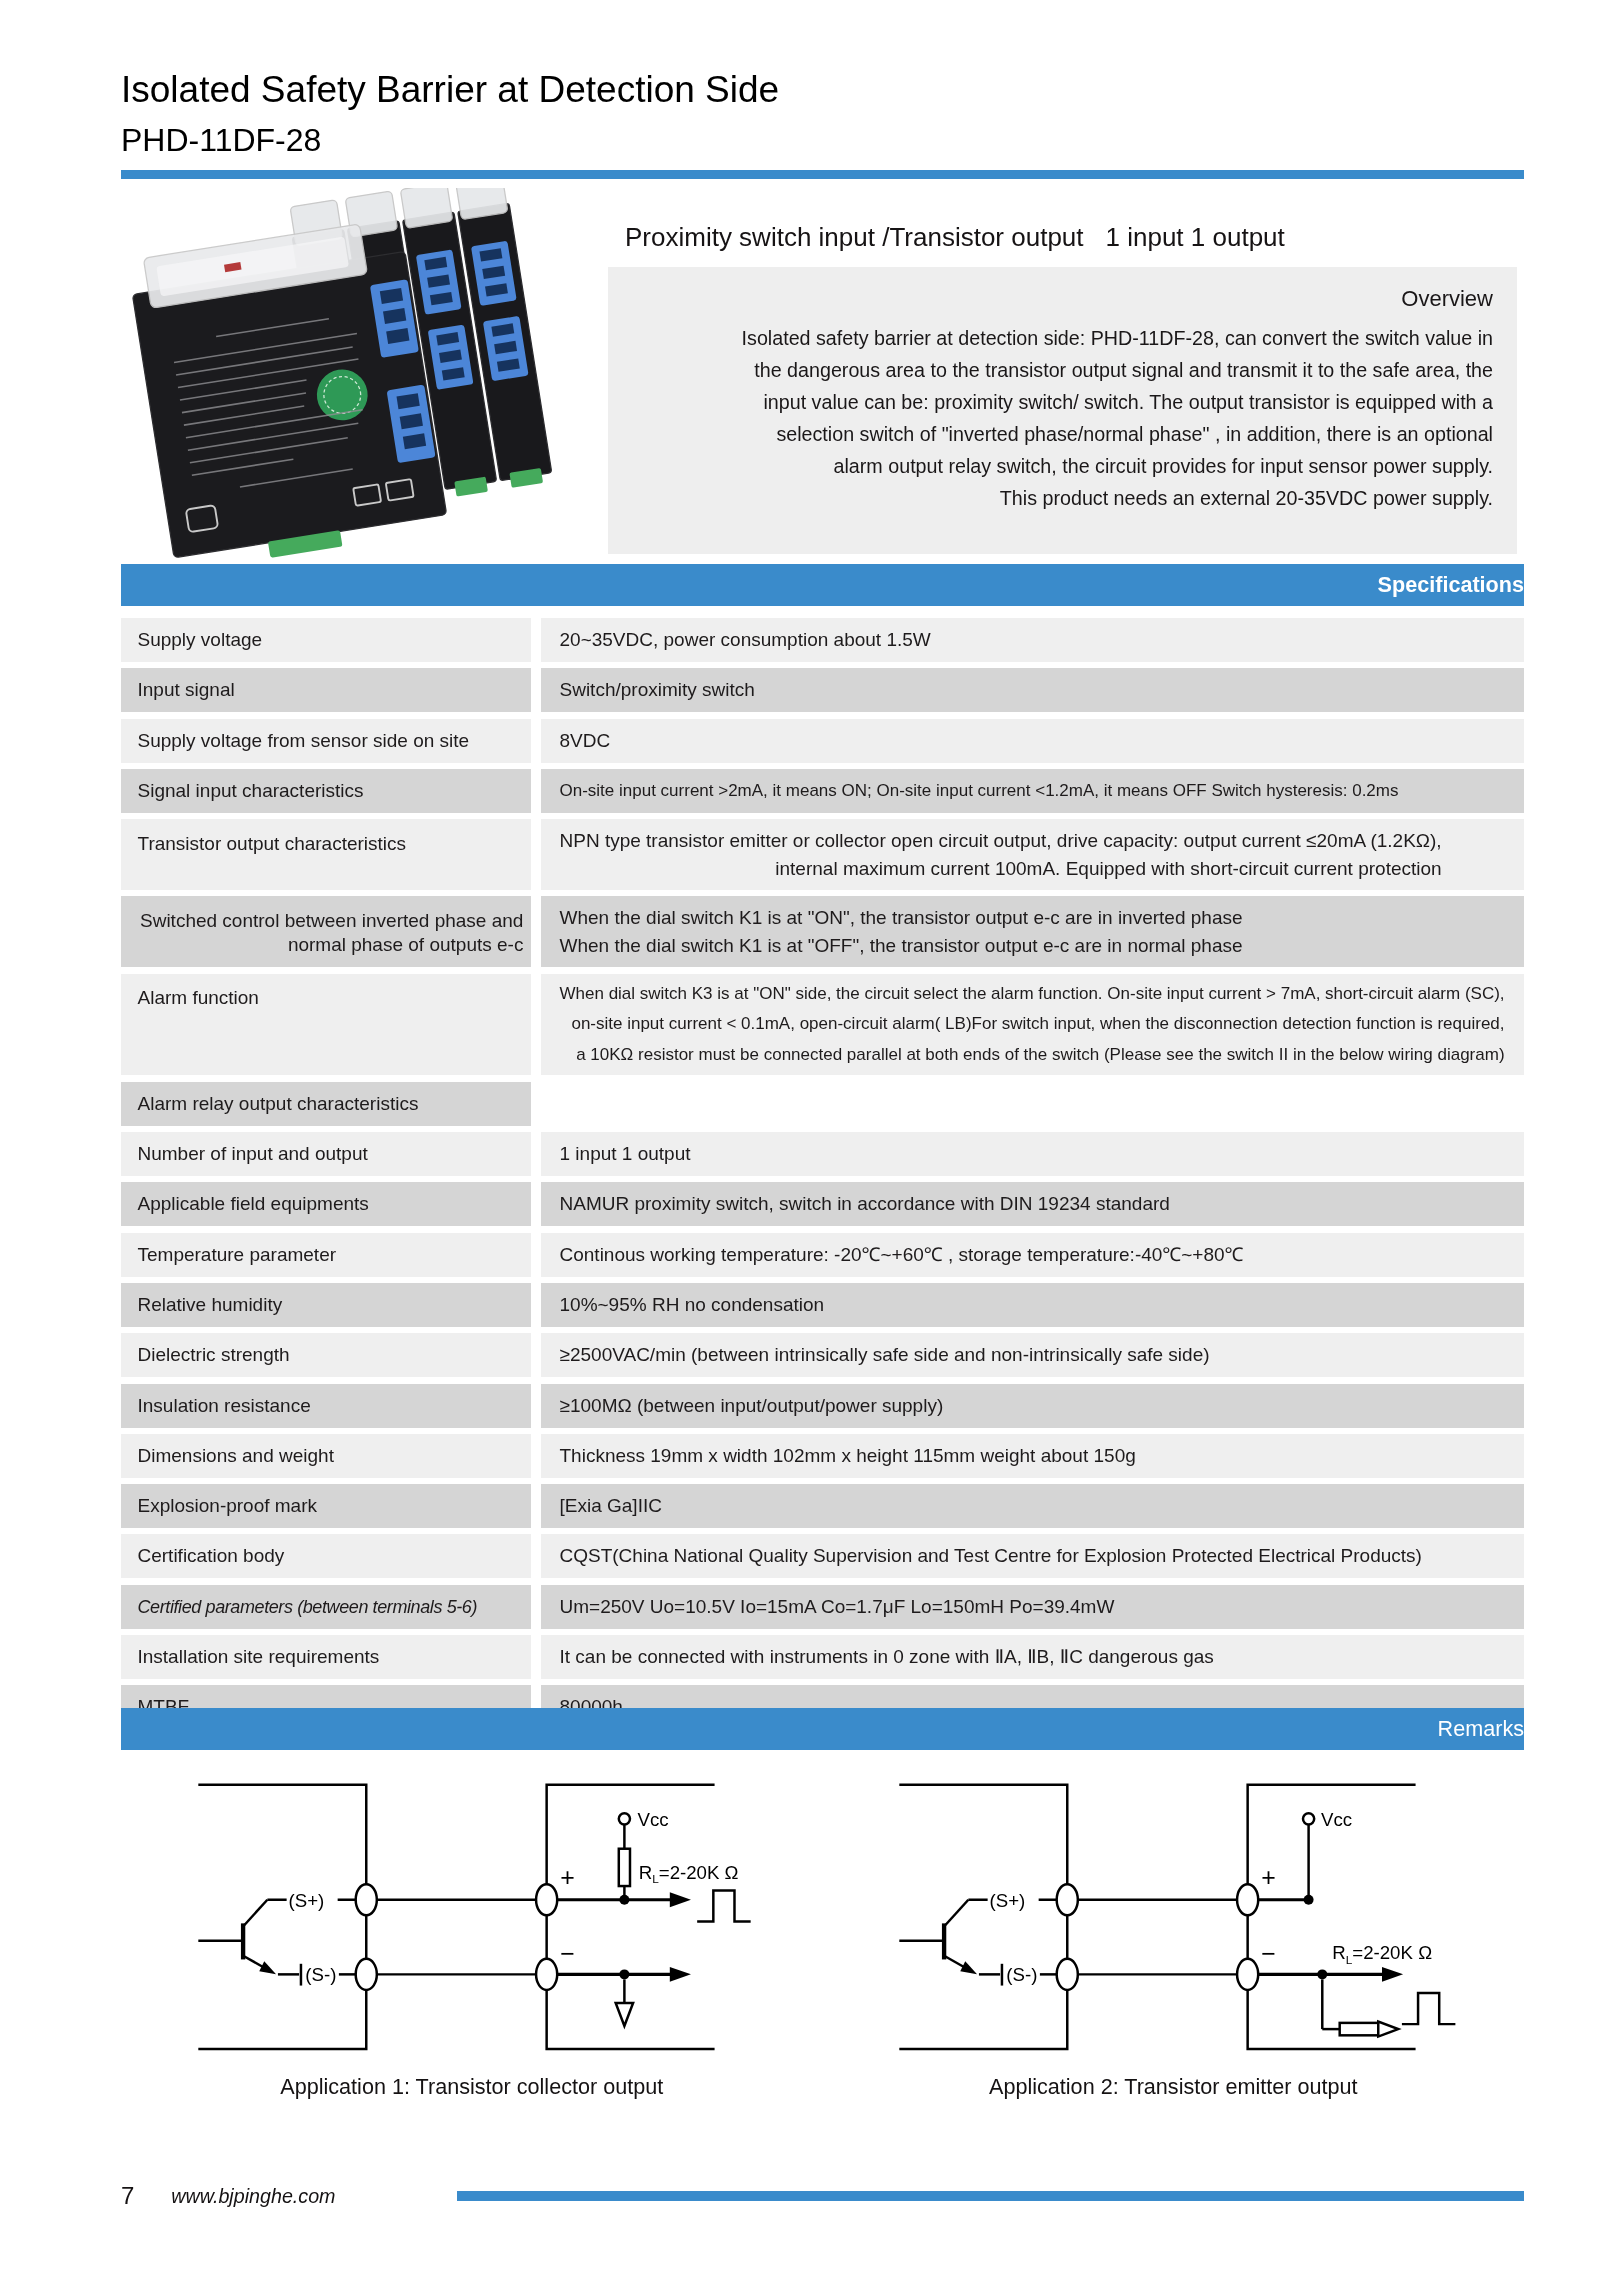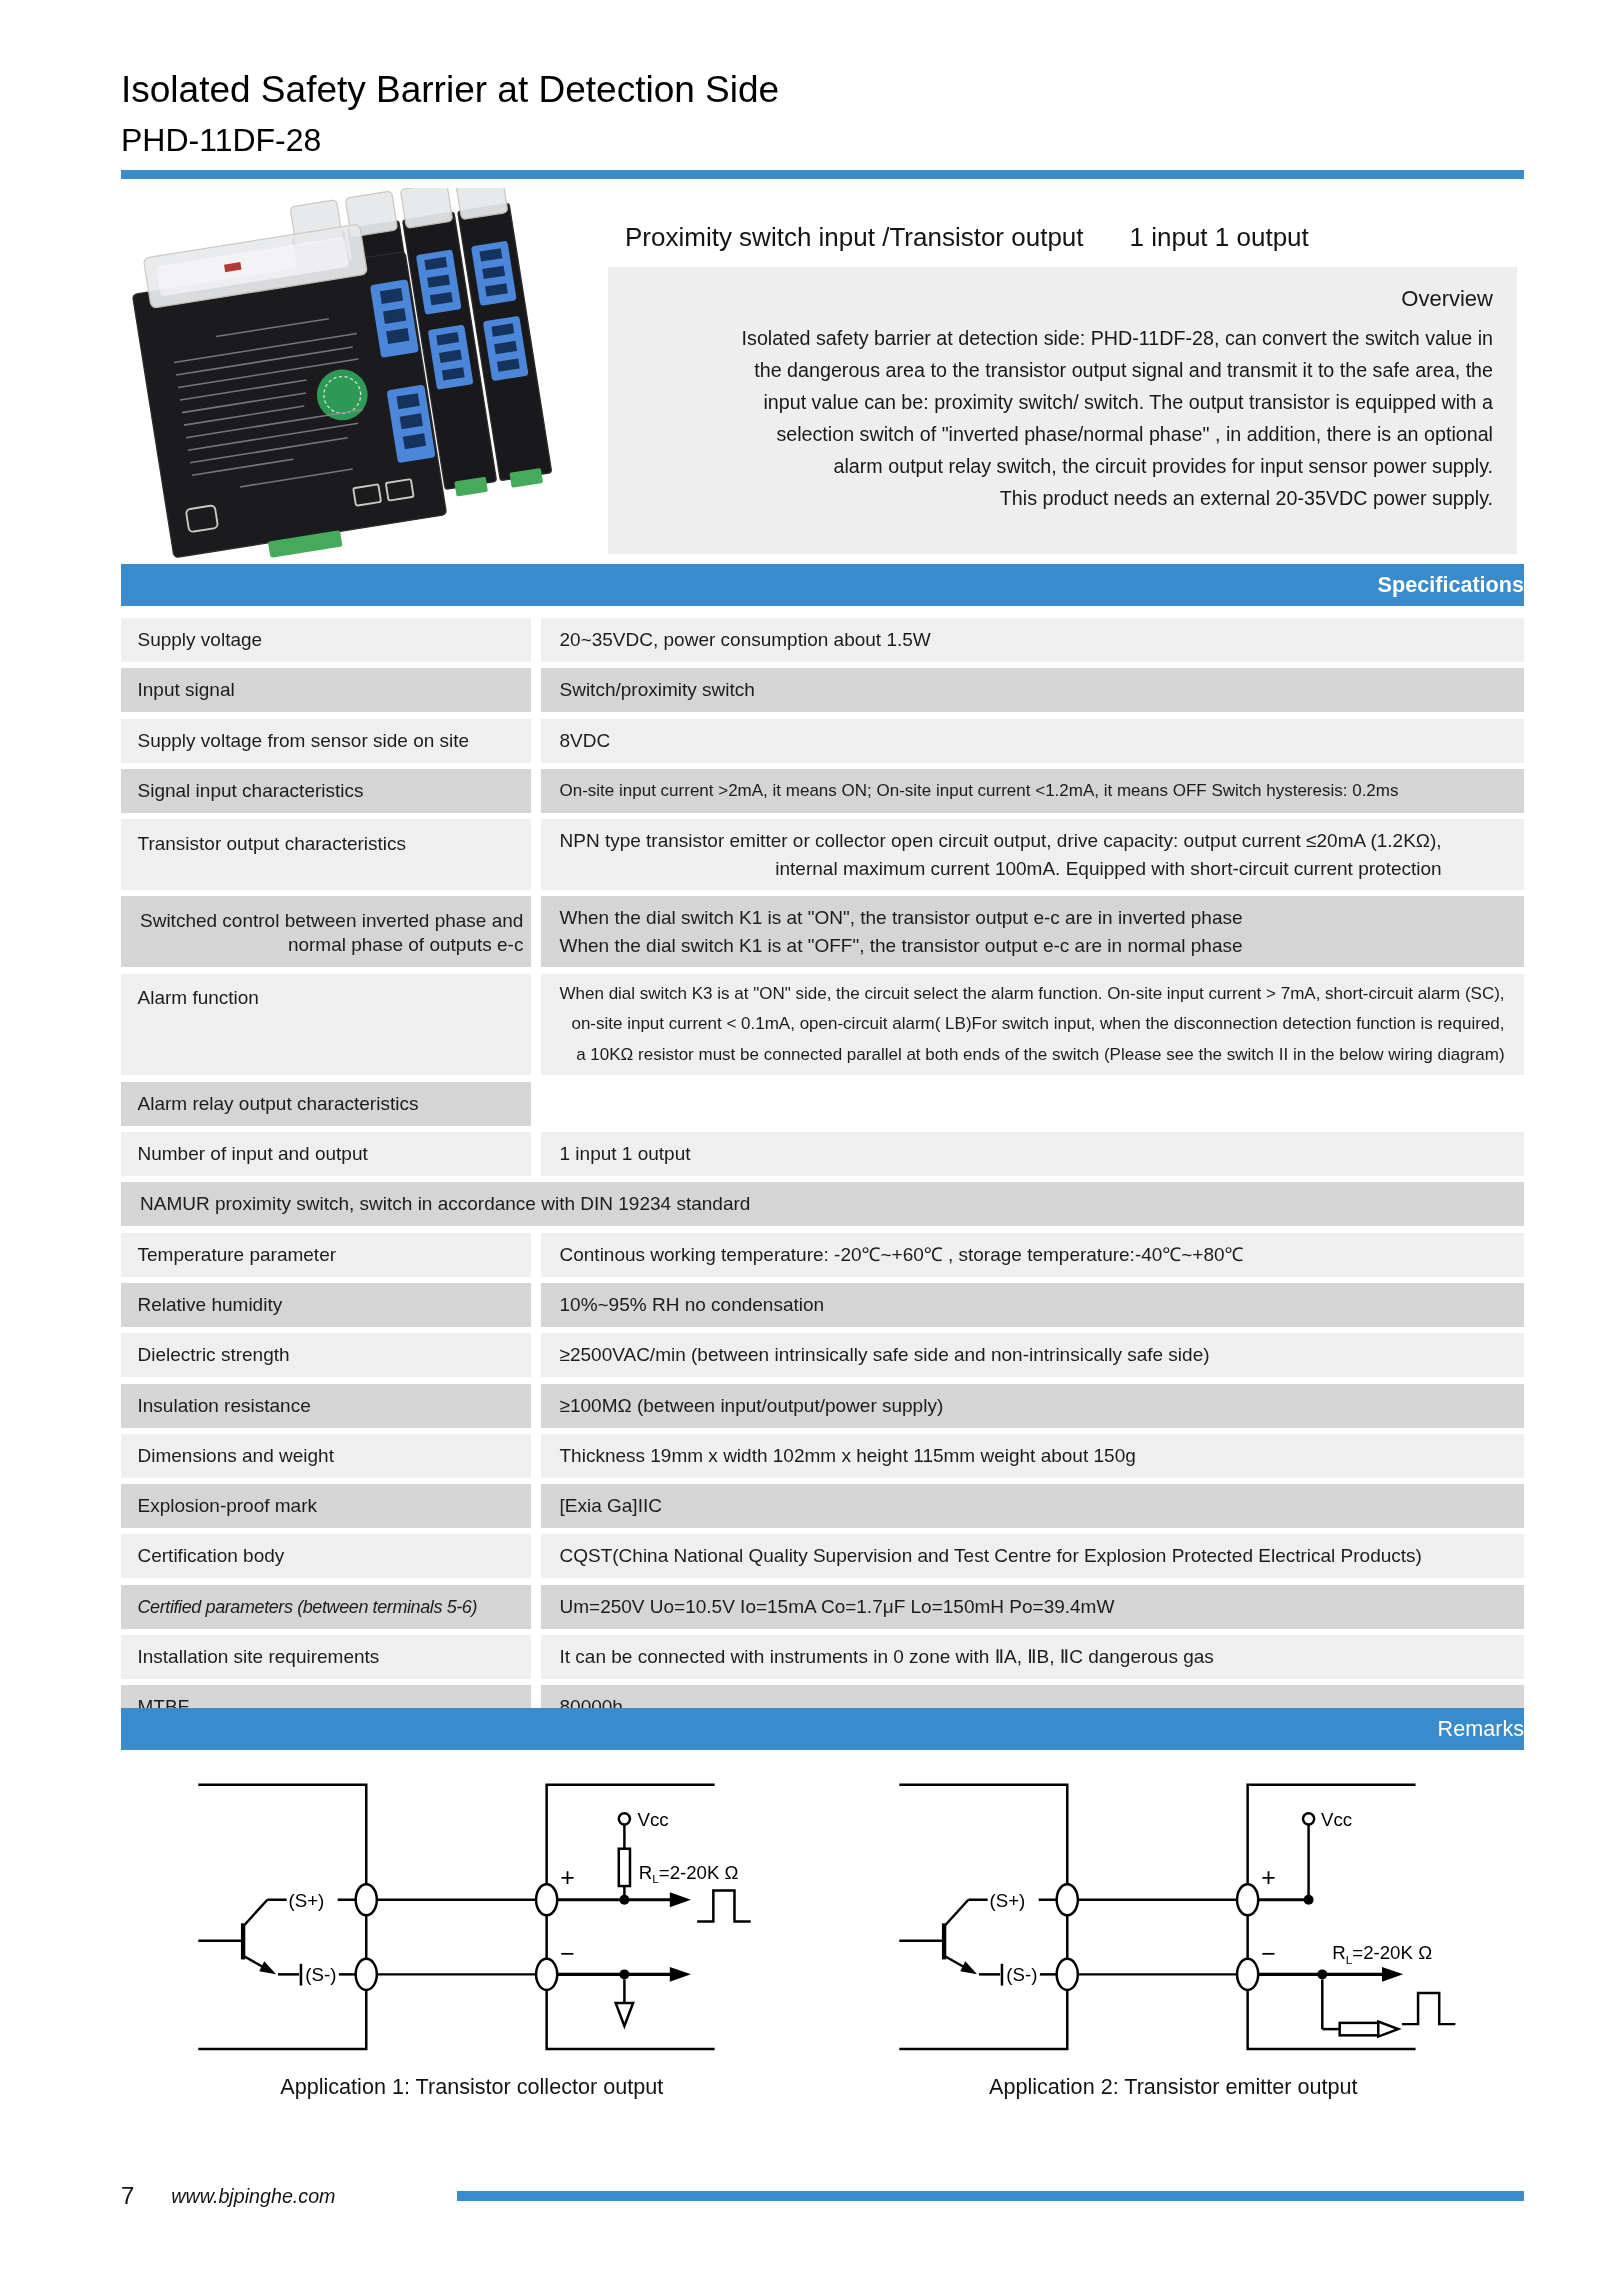--- a/index.html
+++ b/index.html
@@ -5,21 +5,21 @@
   html,body{margin:0;padding:0;background:#ffffff;}
   #page{position:relative;width:1620px;height:2273px;background:#fff;overflow:hidden;
         font-family:"Liberation Sans",sans-serif;color:#1e1b1c;text-align:right;}
 
   .doc-title{position:absolute;left:121px;top:69px;font-size:37px;line-height:41px;color:#000;}
   .doc-model{position:absolute;left:121px;top:122px;font-size:32px;line-height:36px;color:#000;}
   .head-rule{position:absolute;left:121px;top:170px;width:1403px;height:9px;background:#3a8bcb;}
 
   .photo{position:absolute;left:122px;top:188px;width:456px;height:373px;}
 
-  .intro-heading{position:absolute;left:625px;top:222px;display:flex;align-items:baseline;gap:46px;}
+  .intro-heading{position:absolute;left:625px;top:222px;display:flex;align-items:baseline;gap:22px;}
   .intro-heading .h-main{font-size:26px;color:#161314;}
   .intro-heading .h-io{font-size:26px;color:#161314;}
 
   .overview-box{position:absolute;left:608px;top:267px;width:909px;height:287px;background:#eeeeee;
                 box-sizing:border-box;padding:19px 24px;}
   .overview-title{font-size:22px;margin:0 0 10.2px 0;color:#1a1718;}
   .overview-text{font-size:19.7px;line-height:32px;white-space:pre-line;color:#1a1718;}
 
   .section-bar{position:absolute;left:121px;width:1403px;height:42px;background:#3a8bcb;color:#fff;
                font-size:21.6px;font-weight:bold;line-height:42px;box-sizing:border-box;padding-left:24px;}
@@ -174,20 +174,21 @@
 a 10KΩ resistor must be connected parallel at both ends of the switch (Please see the switch II in the below wiring diagram)</div>
     </div>
     <div class="spec-row h1">
       <div class="cl">Alarm relay output characteristics</div>
     </div>
     <div class="spec-row h1">
       <div class="cl">Number of input and output</div>
       <div class="cv">1 input 1 output</div>
     </div>
     <div class="spec-row h1">
+      <div class="cl">Applicable field equipments</div>
       <div class="cv">NAMUR proximity switch, switch in accordance with DIN 19234 standard</div>
     </div>
     <div class="spec-row h1">
       <div class="cl">Temperature parameter</div>
       <div class="cv">Continous working temperature: -20℃~+60℃ , storage temperature:-40℃~+80℃</div>
     </div>
     <div class="spec-row h1">
       <div class="cl">Relative humidity</div>
       <div class="cv">10%~95% RH no condensation</div>
     </div>

